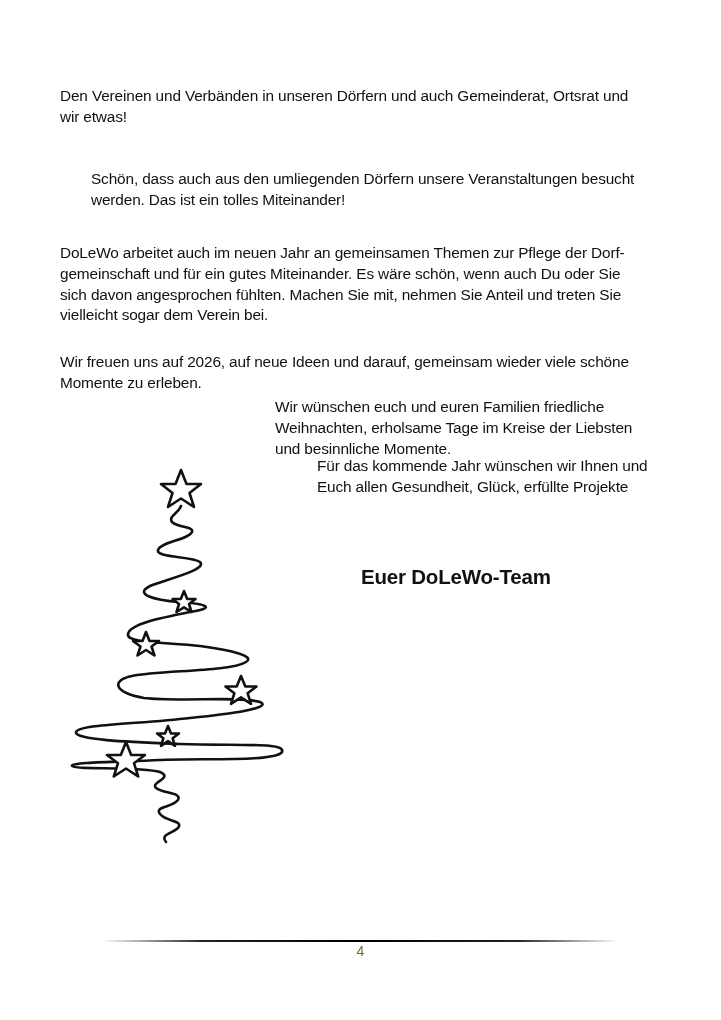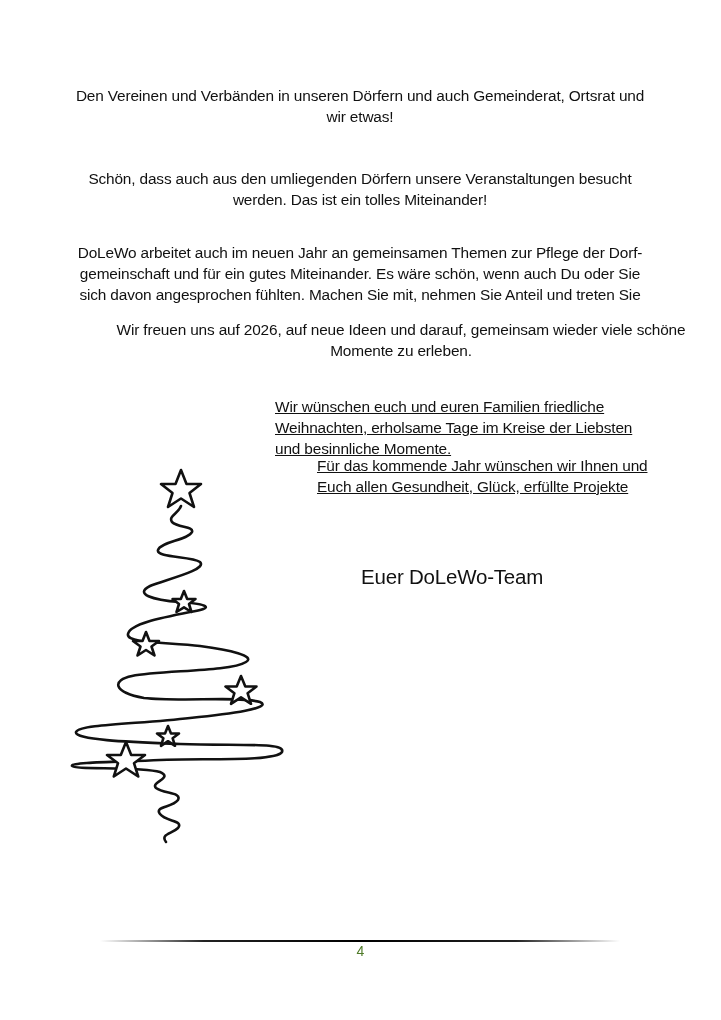--- a/index.html
+++ b/index.html
@@ -6,31 +6,31 @@
   body {
     width: 721px; height: 1020px; position: relative; overflow: hidden;
     font-family: "Liberation Sans", "DejaVu Sans", sans-serif;
     color: #111111;
   }
   .para {
     position: absolute; left: 60px; width: 600px;
     font-size: 15.4px; line-height: 20.8px; letter-spacing: -0.15px;
     margin: 0;
   }
-  .para span.line { display: block; white-space: nowrap; text-align: center; }
+  .para span.line { display: block; white-space: nowrap; }
   .p1 { top: 86px; }
-  .p2 { top: 169px; }
+  .p2 { top: 169px; margin-left: 31px; }
   .p3 { top: 243px; }
-  .p4 { top: 320px; margin-left: 41px; }
+  .p4 { top: 352px; }
   .wish1 { position: absolute; left: 275px; top: 397px; font-size: 15.4px; line-height: 20.8px; letter-spacing: -0.15px; }
   .wish2 { position: absolute; left: 317px; top: 456px; font-size: 15.4px; line-height: 20.8px; letter-spacing: -0.15px; }
-  .wish1 span.line, .wish2 span.line { display:block; white-space: nowrap; text-decoration: underline; }
+  .wish1 span.line, .wish2 span.line { display:block; white-space: nowrap; }
   .signature {
     position: absolute; left: 361px; top: 563px;
-    font-size: 20.5px; font-weight: normal; letter-spacing: -0.2px; line-height: 28px;
+    font-size: 20.5px; font-weight: bold; letter-spacing: -0.2px; line-height: 28px;
   }
   .tree { position: absolute; left: 60px; top: 462px; width: 240px; height: 385px; }
   .footer-rule {
     position: absolute; left: 100px; top: 940px; width: 520px; height: 2px;
     background: linear-gradient(to right, rgba(0,0,0,0) 0%, #222 20%, #000 50%, #222 80%, rgba(0,0,0,0) 100%);
   }
   .page-number {
     position: absolute; left: 0; width: 721px; top: 943px; text-align: center;
     font-size: 14px; color: #4f7a28;
   }
@@ -47,20 +47,21 @@
 
   <p class="para p2">
     <span class="line">Schön, dass auch aus den umliegenden Dörfern unsere Veranstaltungen besucht</span>
     <span class="line">werden. Das ist ein tolles Miteinander!</span>
   </p>
 
   <p class="para p3">
     <span class="line">DoLeWo arbeitet auch im neuen Jahr an gemeinsamen Themen zur Pflege der Dorf-</span>
     <span class="line">gemeinschaft und für ein gutes Miteinander. Es wäre schön, wenn auch Du oder Sie</span>
     <span class="line">sich davon angesprochen fühlten. Machen Sie mit, nehmen Sie Anteil und treten Sie</span>
+    <span class="line">vielleicht sogar dem Verein bei.</span>
   </p>
 
   <p class="para p4">
     <span class="line">Wir freuen uns auf 2026, auf neue Ideen und darauf, gemeinsam wieder viele schöne</span>
     <span class="line">Momente zu erleben.</span>
   </p>
 
   <div class="wish1">
     <span class="line">Wir wünschen euch und euren Familien friedliche</span>
     <span class="line">Weihnachten, erholsame Tage im Kreise der Liebsten</span>

